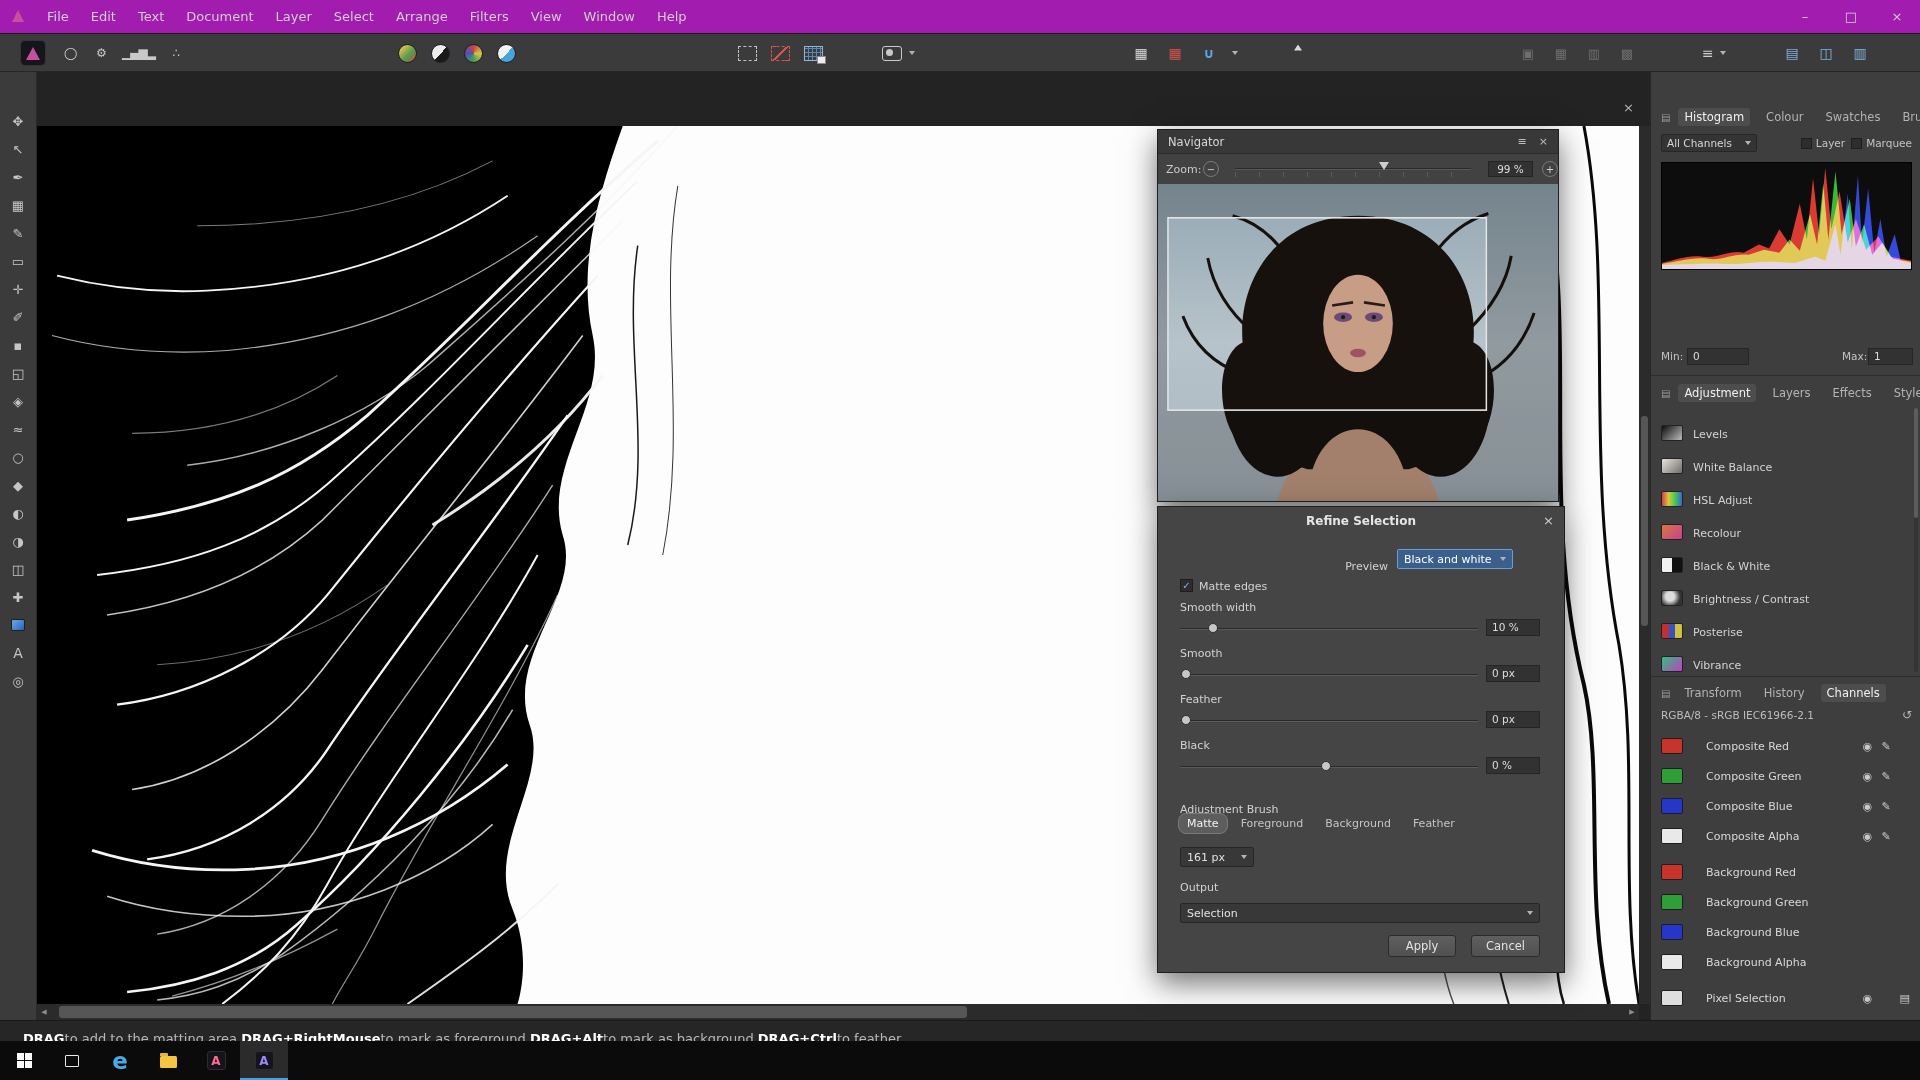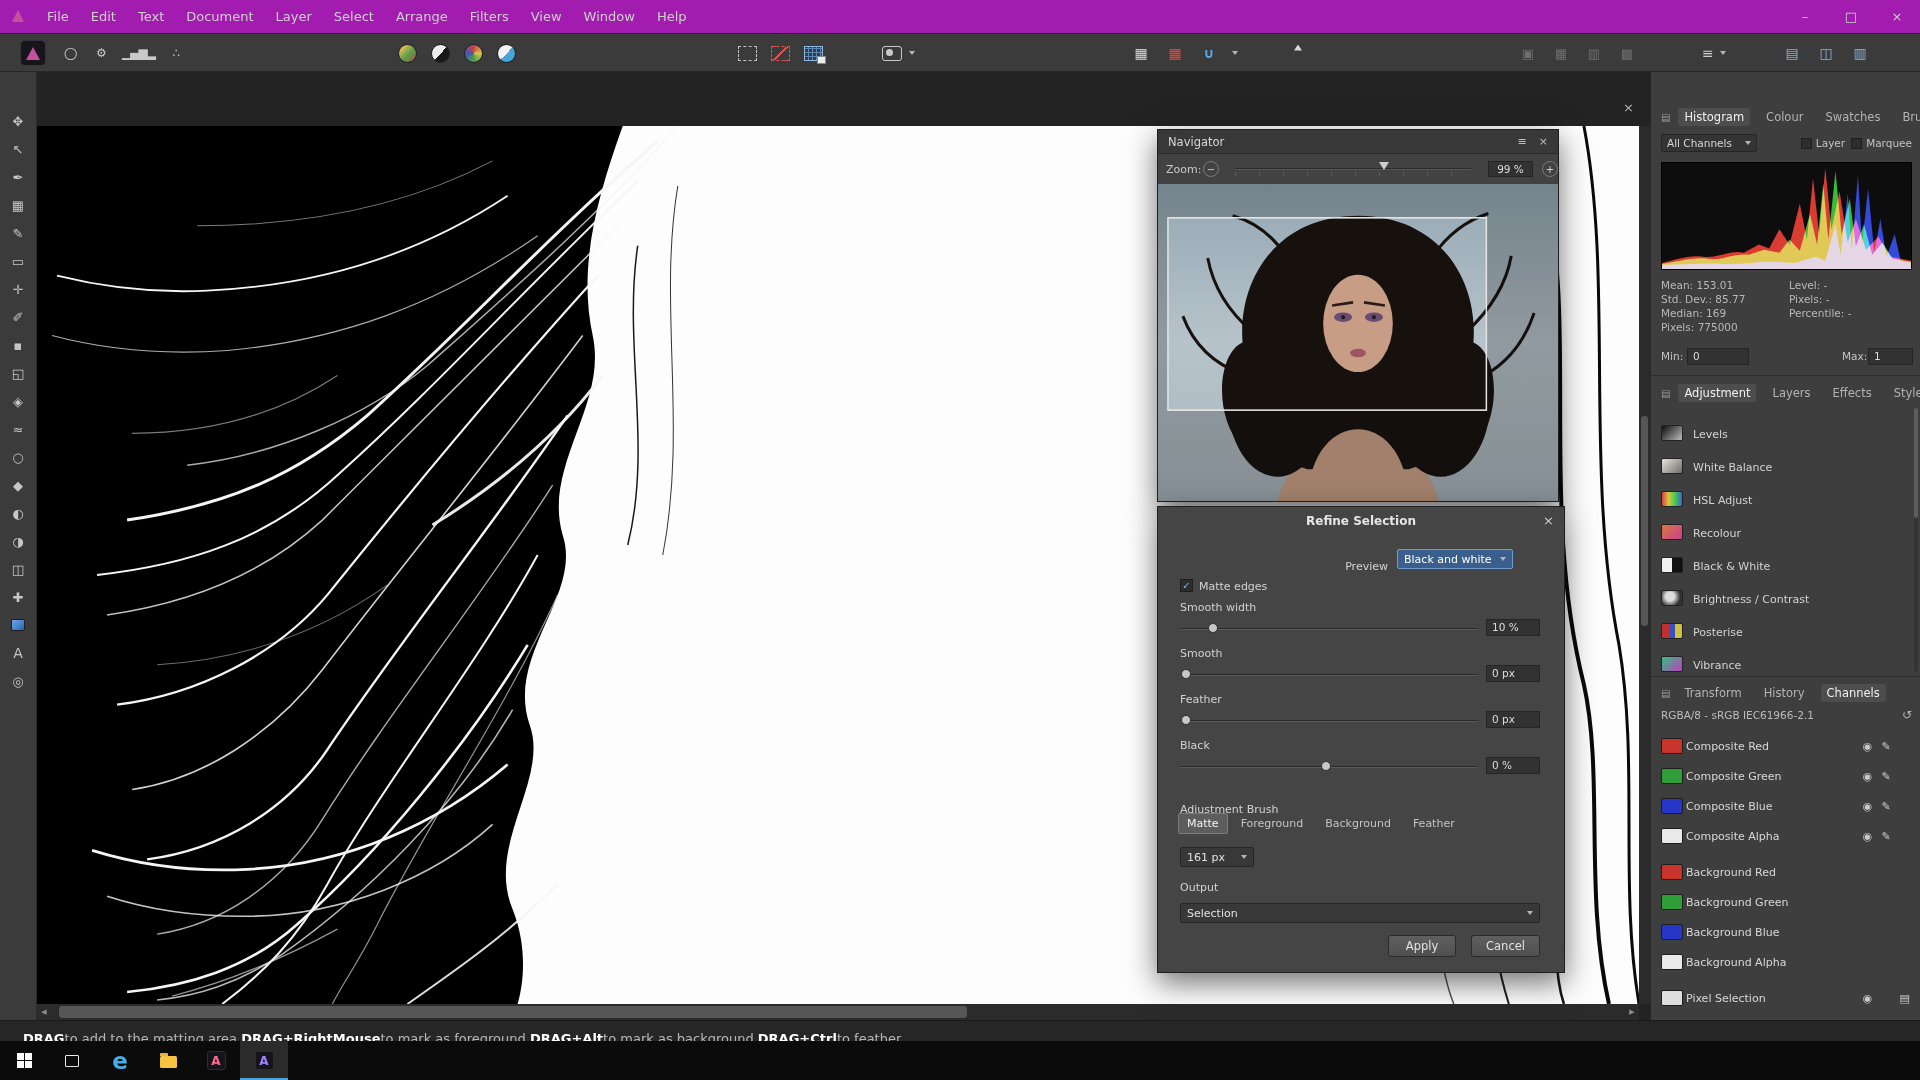--- a/index.html
+++ b/index.html
@@ -83,21 +83,21 @@
   .rlabel{position:absolute;left:22px;color:#d2d2d2;font-size:11px}
   .dd{position:absolute;height:20px;background:#383838;border:1px solid #262626;border-radius:2px;display:flex;align-items:center;padding:0 6px;color:#e0e0e0;font-size:11px}
   .dd .caret{margin-left:auto}
   .dd.sel{background:#3a5f8d;border-color:#6e9cce;color:#fff}
   .slider{position:absolute;left:22px;width:298px;height:12px}
   .sl-track{position:absolute;top:5px;left:0;right:0;height:2px;background:#2a2a2a;border-bottom:1px solid #5a5a5a}
   .sl-thumb{position:absolute;top:0;width:10px;height:10px;border-radius:50%;background:#c7c7c7;border:1px solid #2e2e2e;transform:translateX(-50%)}
   .valbox{position:absolute;left:328px;width:54px;height:17px;background:#323232;border:1px solid #252525;color:#ddd;font-size:10.5px;line-height:15px;padding-left:5px}
   .cbx{position:absolute;left:22px;width:13px;height:13px;background:#2d2d2d;border:1px solid #1e1e1e;color:#7ab4f5;font-size:10px;line-height:12px;text-align:center}
   #brush-tabs{position:absolute;left:20px;top:306px;display:flex;gap:4px}
-  .btab{padding:3px 8px;color:#c4c4c4;font-size:11px;border:1px solid transparent;border-radius:2px}
+  .btab{padding:3px 8px;color:#c4c4c4;font-size:11px;border:1px solid transparent;border-radius:8px}
   .btab.active{background:#5d5d5d;border-color:#7a7a7a;color:#f2f2f2}
   .dbtn{position:absolute;height:22px;background:linear-gradient(#5f5f5f,#505050);border:1px solid #2b2b2b;border-radius:3px;color:#e2e2e2;font-size:11.5px;display:flex;align-items:center;justify-content:center}
 
   
   #dock{position:absolute;left:1650px;top:72px;width:270px;height:948px;background:#3e3e3e;border-left:1px solid #272727}
   .dk{position:absolute;left:10px;right:8px}
   .dk-tabs{display:flex;align-items:center;gap:12px;color:#b3b3b3;font-size:11.5px}
   .dk-tabs .ticon{color:#9a9a9a;font-size:10px;margin-right:-4px}
   .dtab{padding:2px 6px;border-radius:3px}
   .dtab.active{background:#4d4d4d;color:#f0f0f0}
@@ -115,21 +115,21 @@
   .dk-sep{position:absolute;left:0;right:0;height:1px;background:#2d2d2d}
   #dk-list{top:336px}
   .adj-row{height:33px;display:flex;align-items:flex-end;gap:10px}
   .adj-thumb{width:22px;height:16px;border-radius:2px;border:1px solid #222}
   .adj-label{color:#d2d2d2;font-size:11px}
   #adj-scroll{position:absolute;right:2px;top:336px;height:264px;width:4px;background:#343434;border-radius:2px}
   #adj-scroll .thumb{position:absolute;left:0;right:0;top:0;height:110px;background:#5d5d5d;border-radius:2px}
   #dk-cspace{top:636px;display:flex;align-items:center;color:#bdbdbd;font-size:10.5px}
   #dk-cspace .ric{margin-left:auto;color:#b5b5b5;font-size:12px}
   #dk-channels{top:660px}
-  .ch-row{height:28px;margin-bottom:2px;display:flex;align-items:center;gap:3px}
+  .ch-row{height:28px;margin-bottom:2px;display:flex;align-items:center;gap:23px}
   .ch-row.gap{margin-top:8px}
   .ch-sw{width:22px;height:16px;border-radius:2px;border:1px solid #1d1d1d}
   .ch-label{color:#d8d8d8;font-size:11px}
   .ch-icons{margin-left:auto;display:flex;gap:9px;color:#c9c9c9;font-size:11px;padding-right:2px}
   .ch-icons span{visibility:hidden}
   .ch-row.c .eye,.ch-row.c .pencil{visibility:visible}
   .ch-row.p .eye,.ch-row.p .grid{visibility:visible}
 
   
   #statusbar{position:absolute;left:0;top:1020px;width:1920px;height:35px;background:#262626;border-top:1px solid #1a1a1a;display:flex;align-items:center;padding-left:23px;font-size:13px;color:#b9b9b9}
@@ -578,35 +578,20 @@
 
     <div class="dk" id="dk-hist">
       <svg viewBox="0 0 244 104" preserveAspectRatio="none">
         <rect width="244" height="104" fill="#0d0d0d"></rect>
         <path d="M0,104 L0,100 C20,100 40,98 60,99 C80,100 95,96 110,97 L130,98 L150,92 L160,96 L170,60 L175,90 L182,30 L186,85 L192,12 L196,80 L202,25 L208,88 L214,55 L220,92 L228,70 L234,96 L244,98 L244,104 Z" fill="#2840d8" style="mix-blend-mode:screen"></path>
         <path d="M0,104 L0,99 C15,97 30,92 45,94 C60,96 70,88 85,90 L100,85 L115,88 L125,75 L135,86 L145,50 L152,80 L158,20 L163,75 L170,8 L176,70 L184,35 L190,82 L198,60 L206,90 L216,78 L226,94 L244,97 L244,104 Z" fill="#2bb82b" style="mix-blend-mode:screen"></path>
         <path d="M0,104 L0,98 C15,95 25,90 40,92 C55,94 65,85 80,88 L95,80 L105,84 L115,65 L125,80 L135,40 L142,75 L148,15 L154,70 L160,5 L166,65 L174,28 L182,78 L190,55 L200,85 L212,72 L224,92 L244,96 L244,104 Z" fill="#d83028" style="mix-blend-mode:screen"></path>
       </svg>
     </div>
 
-    <div class="dk" id="dk-stats" style="position:absolute">
-      <div>
-
-      <div class="stat-line">Mean: 153.01</div>
-          <div class="stat-line">Std. Dev.: 85.77</div>
-          <div class="stat-line">Median: 169</div>
-          <div class="stat-line">Pixels: 775000</div>
-        </div>
-      <div id="stats-right">
-
-      <div class="stat-line">Level: -</div>
-          <div class="stat-line">Pixels: -</div>
-          <div class="stat-line">Percentile: -</div>
-        </div>
-    </div>
 
     <div class="dk" id="dk-minmax" style="height:18px">
       <span style="position:absolute;left:0;top:2px">Min:</span>
       <span class="mm-box" style="left:26px;width:62px">0</span>
       <span style="position:absolute;left:181px;top:2px">Max:</span>
       <span class="mm-box" style="left:207px;width:45px">1</span>
     </div>
 
     <div class="dk-sep" style="top:303px"></div>
 

